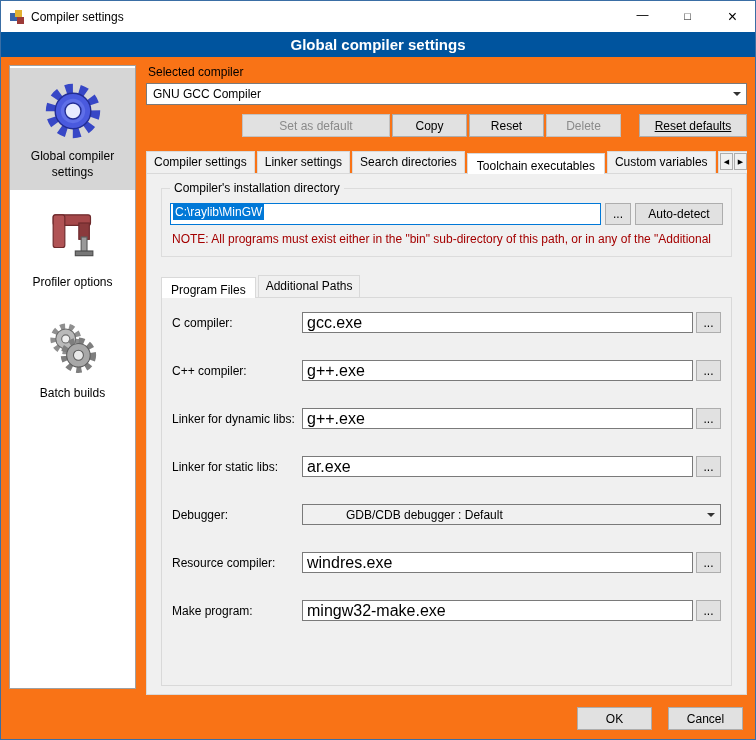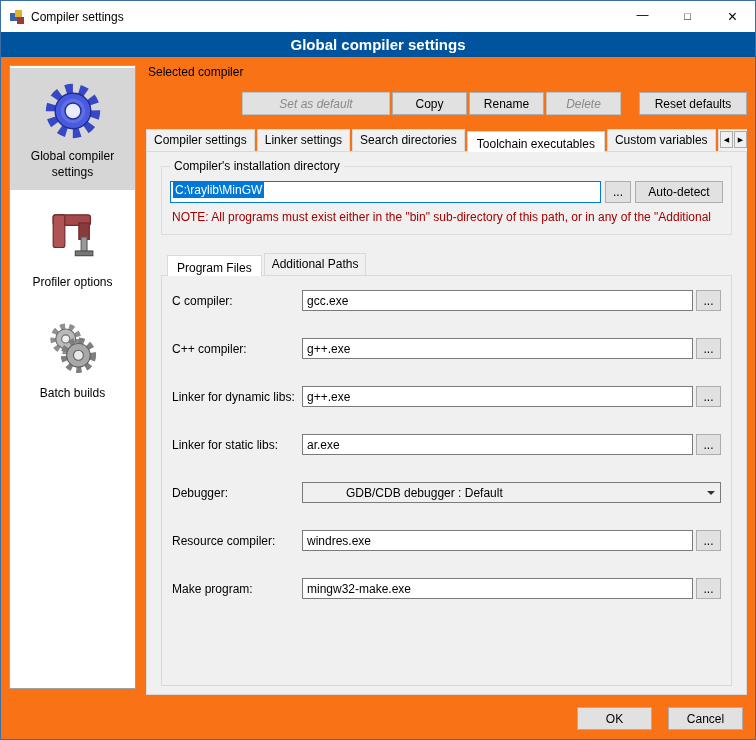--- a/index.html
+++ b/index.html
@@ -80,25 +80,25 @@
     border-top:4px solid #333333;
   }
   .combo.gray { background:#f0f0f0; height:21px;padding-left:43px; }
 
   
   .btn {
     font-family:"Liberation Sans", sans-serif; font-size:12px; color:#000;
     background:#e1e1e1; border:1px solid #adadad;
     height:23px; padding:0 8px; cursor:default;
   }
-  .btn.disabled { color:#8a8a8a; border-color:#c2c2c2;font-style:italic; }
+  .btn.disabled { color:#8a8a8a; border-color:#c2c2c2; }
   .btnrow { display:flex; margin-top:9px; align-items:center; }
   .btn.w-setdefault { width:148px; margin-left:auto; }
   .btn.w-copy, .btn.w-rename, .btn.w-delete { width:75px; margin-left:2px; }
-  .btn.w-reset { width:108px; margin-left:18px; }
+  .btn.w-reset { width:108px; margin-left:18px;text-decoration:underline; }
 
   
   .tabs {
     display:flex; align-items:flex-end;
     height:25px; margin-top:12px; position:relative; z-index:3;
     overflow:hidden; flex:none;
   }
   .tab {
     background:#f0f0f0; border:1px solid #d9d9d9; border-bottom:none;
     padding:3px 7px 4px; margin-right:2px; white-space:nowrap; flex:none;
@@ -134,32 +134,32 @@
     flex:1; height:22px; border:1px solid #0078d7; background:#ffffff;
     display:flex; align-items:flex-start; padding:0 2px;
     overflow:hidden; white-space:nowrap; cursor:text;
   }
   .sel { background:#0078d7; color:#ffffff; padding:1px 2px; }
   .btn.browse-dir { width:26px; height:22px; padding:0; }
   .btn.autodetect { width:88px; height:22px; }
   .note { color:#a40000; margin:7px 0 2px 2px; white-space:nowrap; overflow:hidden; }
 
   
-  .tabs.inner { margin-top:2px; margin-left:12px; overflow:visible; }
+  .tabs.inner { margin-top:2px; margin-left:6px; overflow:visible; }
   .innerpanel {
     border:1px solid #d9d9d9; margin:-1px 6px 0; background:#f0f0f0;
     flex:1; min-height:0; padding:14px 10px;
   }
 
   
   .frow { display:flex; align-items:center; margin-bottom:27px; }
   .flabel { width:130px; flex:none; }
   .finput {
     flex:1; height:21px; border:1px solid #7a7a7a; background:#ffffff;
-    font-family:"Liberation Sans", sans-serif; font-size:12px;
+    font-family:"Liberation Sans", sans-serif; font-size:16px;
     padding:0 4px; min-width:0;
   }
   .btn.browse { width:25px; height:21px; padding:0; margin-left:3px; flex:none; }
 
   
   .footer { position:absolute; right:12px; bottom:9px; display:flex; gap:16px; }
   .btn.fbtn { width:75px; }
 </style>
 </head>
 <body>
@@ -233,25 +233,31 @@
           </svg>
         </span>
         <span class="sb-label">Batch builds</span>
       </div>
     </div>
 
     <div class="main">
 
       <div class="field-label">Selected compiler</div>
 
+      <div class="combo">
+        <span class="combo-text">GNU GCC Compiler</span>
+        <span class="combo-arrow">
+            <i class="tri"></i>
+          </span>
+      </div>
 
       <div class="btnrow">
         <button class="btn disabled w-setdefault">Set as default</button>
         <button class="btn w-copy">Copy</button>
-        <button class="btn w-rename">Rename</button>
+        <button class="btn w-rename">Reset</button>
         <button class="btn disabled w-delete">Delete</button>
         <button class="btn w-reset">Reset defaults</button>
       </div>
 
       <div class="tabs">
         <div class="tab">Compiler settings</div>
         <div class="tab">Linker settings</div>
         <div class="tab">Search directories</div>
         <div class="tab active">Toolchain executables</div>
         <div class="tab">Custom variables</div>

